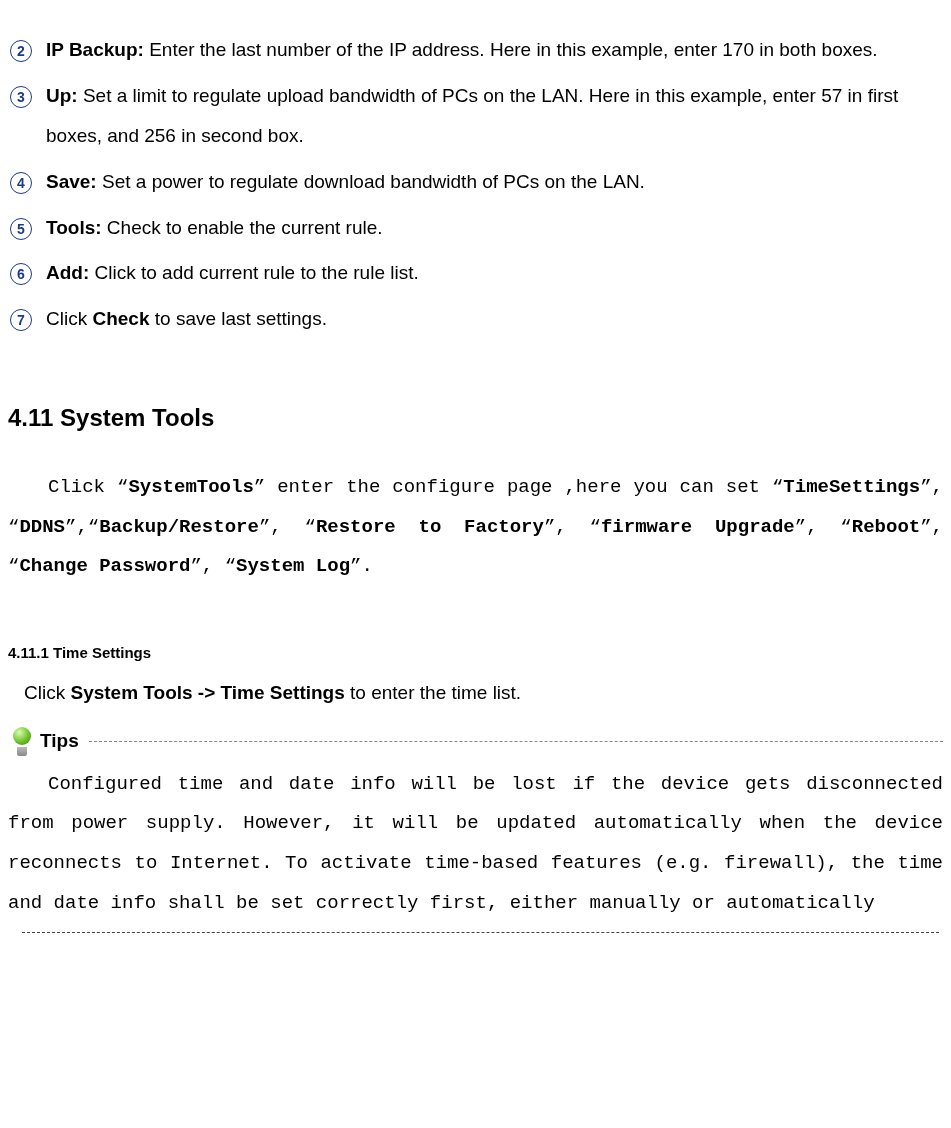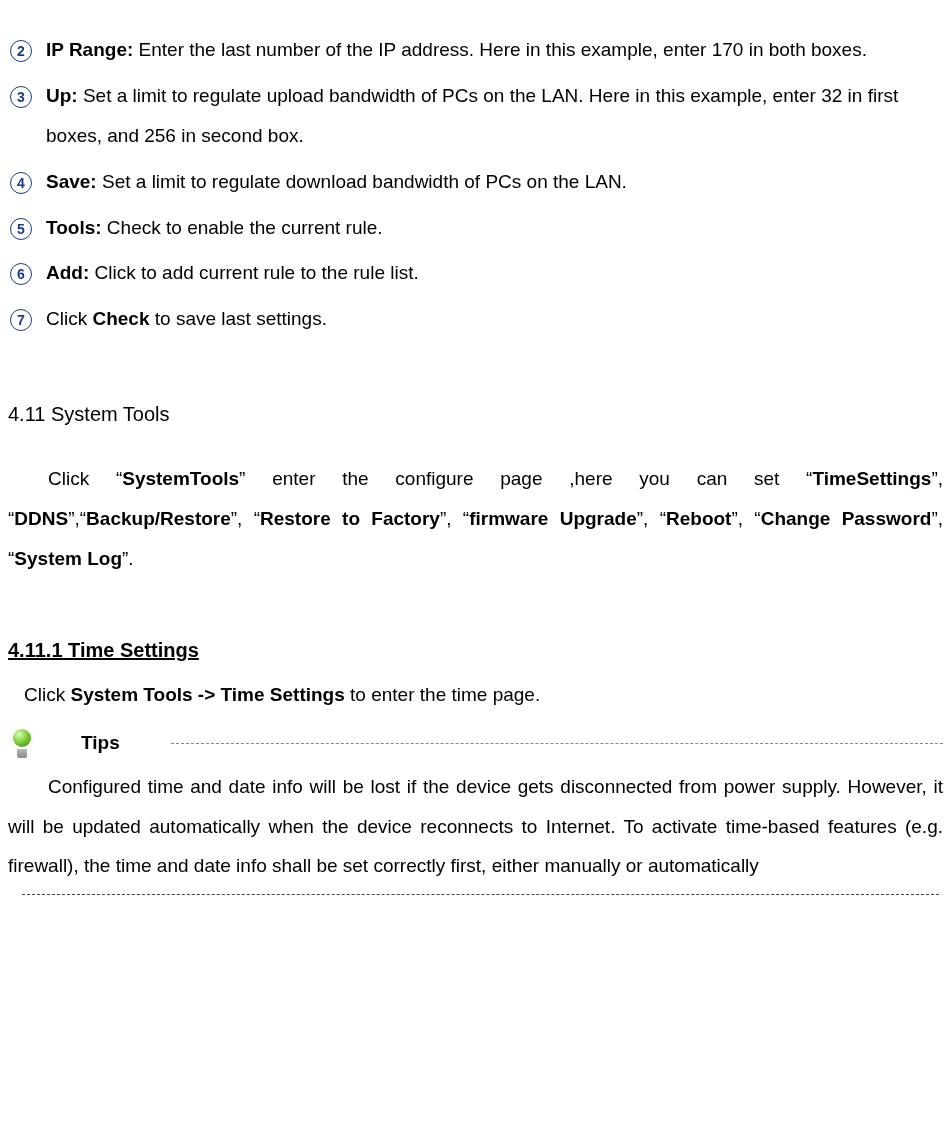--- a/index.html
+++ b/index.html
@@ -2,48 +2,48 @@
 <html><head>
 <meta charset="utf-8">
 <style>
 * { margin:0; padding:0; box-sizing:border-box; }
 body { font-family: Arial, Helvetica, sans-serif; font-size:19px; color:#000; background:#fff; width:951px; padding:30px 8px 30px 8px; line-height:2.1; }
 .list { list-style:none; }
 .list li { display:flex; align-items:flex-start; margin-bottom:6px; }
 .num { flex:0 0 auto; width:22px; height:22px; border:1.5px solid #1a3b8b; border-radius:50%; color:#1a3b8b; font-weight:bold; font-size:14px; text-align:center; line-height:20px; margin-top:10px; margin-right:14px; margin-left:2px; }
 .li-body { flex:1; }
 .bold { font-weight:bold; }
-.section-heading { font-weight:normal; font-size:20px; margin-top:54px; margin-bottom:24px; }
-.sub-heading { font-weight:bold; font-size:20px; margin-top:50px; margin-bottom:4px;text-decoration:underline; }
-.para-indent { text-indent:40px; text-align:justify; text-justify:inter-word; }
+.section-heading { font-weight:bold; font-size:24px; margin-top:54px; margin-bottom:24px; }
+.sub-heading { font-weight:bold; font-size:15px; margin-top:50px; margin-bottom:4px; }
+.para-indent { text-indent:40px; text-align:justify; text-justify:inter-word;font-family:Liberation Mono, monospace; }
 .para { text-align:justify; text-justify:inter-word; }
 .click-line { padding-left:16px; margin-bottom:6px; }
-.tips-row { display:flex; align-items:center; margin-top:8px; margin-bottom:4px;gap:41px; }
+.tips-row { display:flex; align-items:center; margin-top:8px; margin-bottom:4px; }
 .bulb { width:20px; height:30px; position:relative; margin-left:4px; margin-right:8px; }
 .bulb-glass { width:18px; height:18px; background: radial-gradient(circle at 35% 30%, #d6ffb0 0%, #6fc22a 55%, #3a7a10 100%); border-radius:50%; position:absolute; top:1px; left:1px; }
 .bulb-base { width:10px; height:9px; background:linear-gradient(#bbb,#888); position:absolute; bottom:0; left:5px; border-radius:0 0 2px 2px; }
 .tips-label { font-weight:bold; font-size:19px; margin-right:10px; }
 .dash-flex { flex:1; border-top:1.5px dashed #888; margin-top:2px; }
 .dash-full { border-top:1.5px dashed #444; margin-top:8px; margin-left:14px; margin-right:4px; }
 </style>
 </head>
 <body>
 
 <ul class="list">
   <li>
     <span class="num">2</span>
-    <span class="li-body"><span class="bold">IP Range:</span><span> Enter the last number of the IP address. Here in this example, enter 170 in both boxes.</span></span>
+    <span class="li-body"><span class="bold">IP Backup:</span><span> Enter the last number of the IP address. Here in this example, enter 170 in both boxes.</span></span>
   </li>
   <li>
     <span class="num">3</span>
-    <span class="li-body"><span class="bold">Up:</span><span> Set a limit to regulate upload bandwidth of PCs on the LAN. Here in this example, enter 32 in first boxes, and 256 in second box.</span></span>
+    <span class="li-body"><span class="bold">Up:</span><span> Set a limit to regulate upload bandwidth of PCs on the LAN. Here in this example, enter 57 in first boxes, and 256 in second box.</span></span>
   </li>
   <li>
     <span class="num">4</span>
-    <span class="li-body"><span class="bold">Save:</span><span> Set a limit to regulate download bandwidth of PCs on the LAN.</span></span>
+    <span class="li-body"><span class="bold">Save:</span><span> Set a power to regulate download bandwidth of PCs on the LAN.</span></span>
   </li>
   <li>
     <span class="num">5</span>
     <span class="li-body"><span class="bold">Tools:</span><span> Check to enable the current rule.</span></span>
   </li>
   <li>
     <span class="num">6</span>
     <span class="li-body"><span class="bold">Add:</span><span> Click to add current rule to the rule list.</span></span>
   </li>
   <li>
@@ -54,21 +54,21 @@
 
 <h2 class="section-heading">4.11 System Tools</h2>
 
 <p class="para para-indent">
   <span>Click “</span><span class="bold">SystemTools</span><span>” enter the configure page ,here you can set “</span><span class="bold">TimeSettings</span><span>”, “</span><span class="bold">DDNS</span><span>”,“</span><span class="bold">Backup/Restore</span><span>”, “</span><span class="bold">Restore to Factory</span><span>”, “</span><span class="bold">firmware Upgrade</span><span>”, “</span><span class="bold">Reboot</span><span>”, “</span><span class="bold">Change Password</span><span>”, “</span><span class="bold">System Log</span><span>”.</span>
 </p>
 
 <h3 class="sub-heading">4.11.1 Time Settings</h3>
 
 <p class="click-line">
-  <span>Click </span><span class="bold">System Tools -&gt; Time Settings</span><span> to enter the time page.</span>
+  <span>Click </span><span class="bold">System Tools -&gt; Time Settings</span><span> to enter the time list.</span>
 </p>
 
 <div class="tips-row">
   <span class="bulb">
     <span class="bulb-glass"></span>
       <span class="bulb-base"></span>
   </span>
   <span class="tips-label">Tips</span>
   <span class="dash-flex"></span>
 </div>

